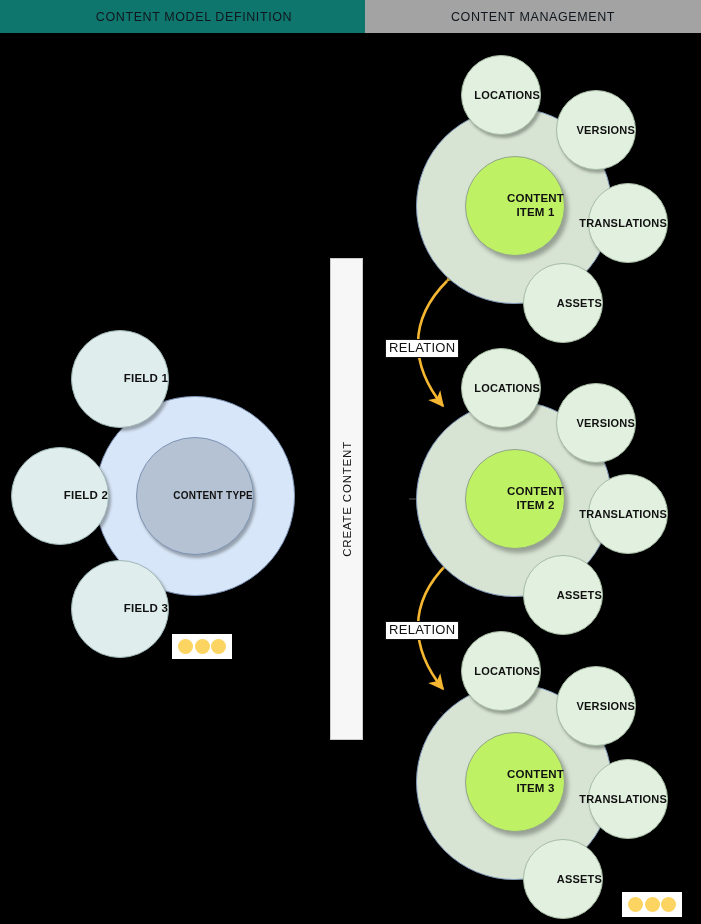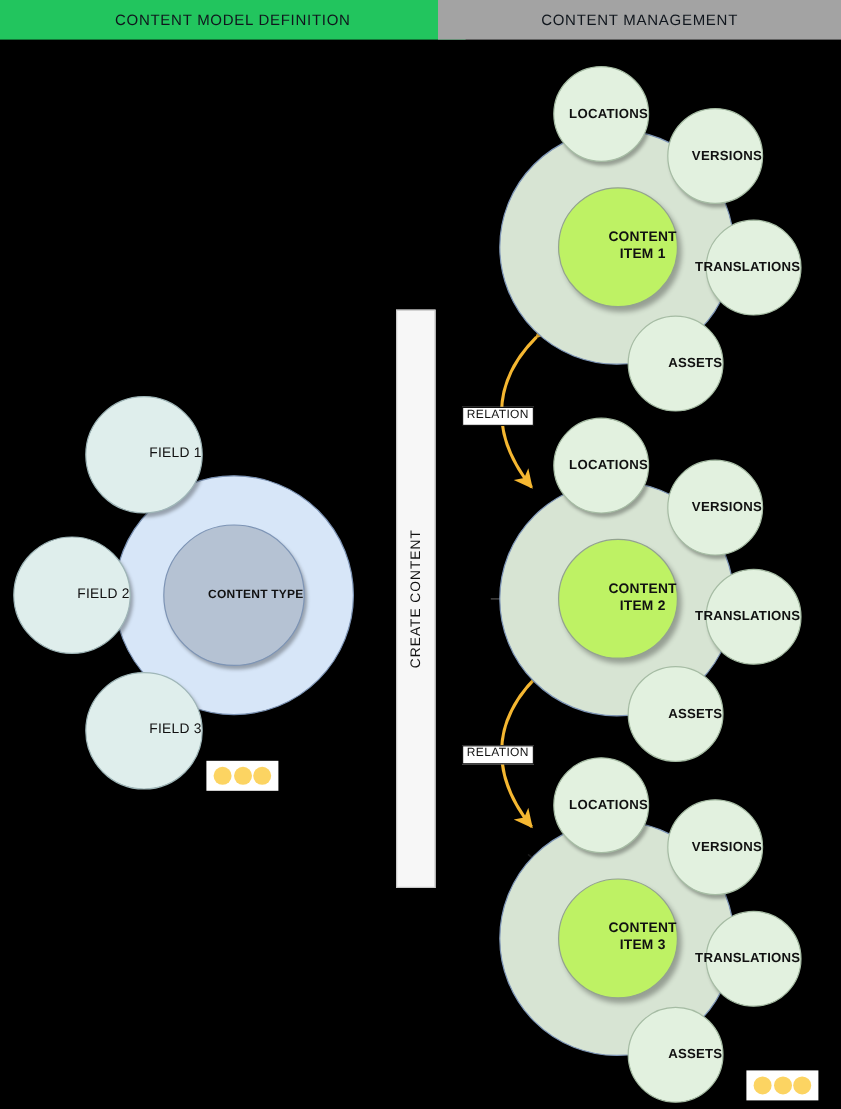--- a/index.html
+++ b/index.html
@@ -29,21 +29,21 @@
     display: flex;
     align-items: center;
     justify-content: center;
     font-size: 12.5px;
     letter-spacing: 0.6px;
     color: #10161d;
     font-weight: 400;
   }
   #hdr-model {
     left: 0; top: 0; width: 388px;
-    background: #22c55e;
+    background: #0f766e;
   }
   #hdr-mgmt {
     left: 365px; top: 0; width: 336px;
     background: #a3a3a3;
   }
 
   
   .circ {
     position: absolute;
     border-radius: 50%;
@@ -72,21 +72,21 @@
     background: #b5c2d3;
     border: 1px solid #7d94b5;
     box-shadow: 2px 3px 3px rgba(0,0,0,0.30);
   }
   .ct-inner span { font-size: 10px; }
   .field-circ {
     background: #dfeeec;
     border: 1px solid #9fb6b8;
     box-shadow: 2px 3px 3px rgba(0,0,0,0.30);
   }
-  .field-circ span { font-weight: 400; font-size: 11.5px; }
+  .field-circ span { font-weight: 700; font-size: 11.5px; }
 
   
   .ci-outer {
     background: #d7e4d3;
     border: 1px solid #7f97b8;
     box-shadow: 2px 3px 3px rgba(0,0,0,0.32);
   }
   .ci-inner {
     background: #bef264;
     border: 1px solid #93a38f;
@@ -127,21 +127,21 @@
     width: 701px; height: 924px;
     pointer-events: none;
   }
 
   
   .rel-label {
     position: absolute;
     background: #ffffff;
     border: 1px solid #111111;
     padding: 1px 3px 2px 3px;
-    font-size: 10px;
+    font-size: 13px;
     letter-spacing: 0.3px;
     color: #111111;
     line-height: 1.05;
     white-space: nowrap;
   }
 
   
   .dots {
     position: absolute;
     background: #ffffff;

